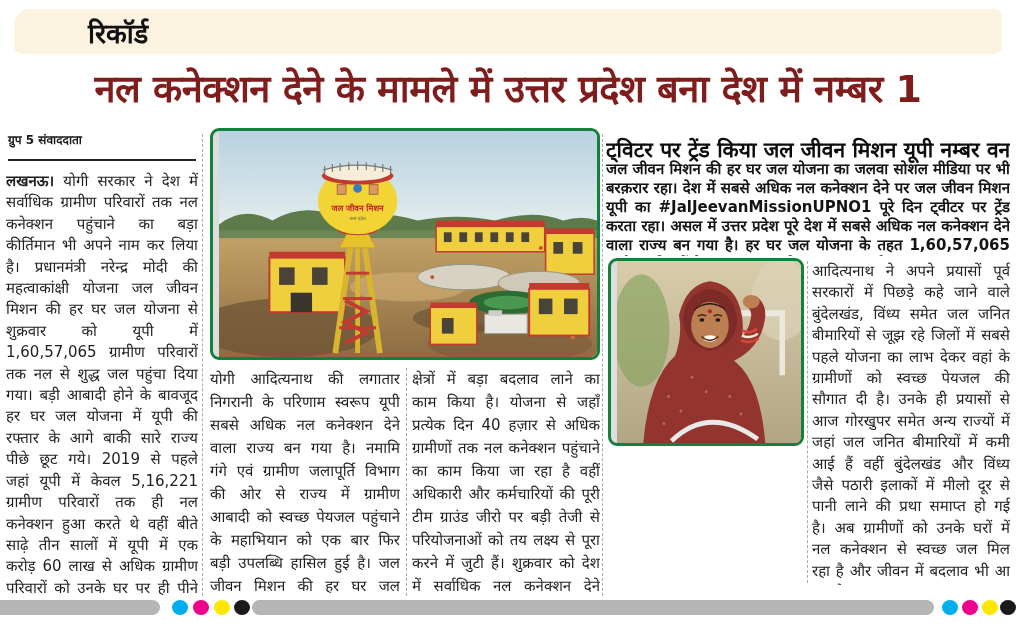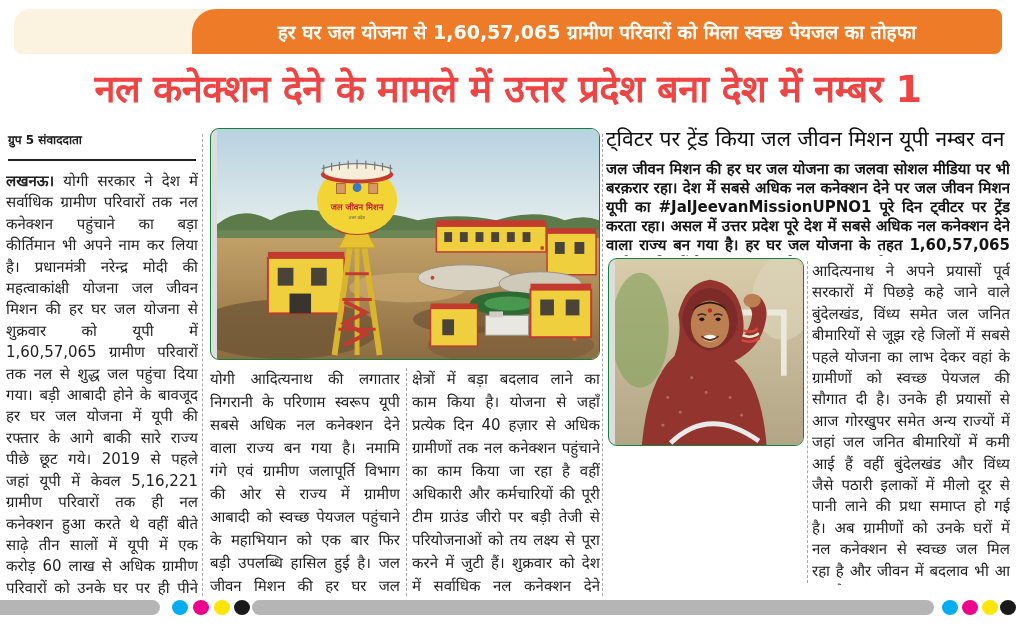--- a/index.html
+++ b/index.html
@@ -22,76 +22,74 @@
     position:absolute; left:192px; top:9px; width:810px; height:45px;
     background:#ee7b27; border-radius:24px 8px 8px 0;
     display:flex; align-items:center; justify-content:center;
   }
   .orange-banner span {
     color:#ffffff; font-size:19px; font-weight:bold; white-space:nowrap;
   }
   
   .headline {
     position:absolute; left:0; top:58px; width:1016px; height:62px;
-    font-size:38px; font-weight:bold; color:#ef4444; text-align:center;
+    font-size:38px; font-weight:bold; color:#7f1d1d; text-align:center;
     white-space:nowrap; letter-spacing:-0.5px; line-height:62px; overflow:hidden;
   }
   
   .byline { position:absolute; left:8px; top:131px; font-size:12px; font-weight:bold; }
   .byline-rule { position:absolute; left:8px; top:159px; width:188px; border-top:2px solid #222; }
   
   .body-text {
     position:absolute; font-size:15px; text-align:justify; color:#1e1e1e;
     overflow:hidden; word-spacing:1px;
   }
   .col1 { left:6px;   top:171px; width:192px; height:430px; line-height:21.4px; }
   .col2 { left:210px; top:368px; width:190px; height:232px; line-height:23px; }
   .col3 { left:412px; top:368px; width:188px; height:232px; line-height:23px; }
   .col4 { left:607px; top:452px; width:196px; height:134px; line-height:21.8px; }
   .col5 { left:812px; top:261px; width:198px; height:324px; line-height:21.4px; }
   .dateline { font-weight:bold; }
   
   .subheadline {
-    position:absolute; left:606px; top:124px; width:404px; height:30px;
-    font-size:21px; font-weight:normal; color:#0d0d0d; white-space:nowrap; overflow:hidden;
+    position:absolute; left:606px; top:135px; width:404px; height:30px;
+    font-size:21px; font-weight:bold; color:#0d0d0d; white-space:nowrap; overflow:hidden;
   }
   .lead {
     position:absolute; left:606px; top:160px; width:404px; height:96px;
     font-size:15px; font-weight:bold; text-align:justify; line-height:19px;
     color:#141414; overflow:hidden;
   }
   
   .vrule { position:absolute; width:0; border-left:1px dashed #a9a9a9; }
   .vr1 { left:202px; top:134px; height:462px; }
   .vr2 { left:406px; top:368px; height:228px; }
   .vr3 { left:602px; top:134px; height:462px; }
   .vr4 { left:807px; top:261px; height:322px; }
   
   .photo {
-    position:absolute; border:1px solid #15803d; border-radius:9px;
+    position:absolute; border:3px solid #15803d; border-radius:9px;
     overflow:hidden; background:#ddd;padding-left:6px;
   }
   .photo-plant { left:210px; top:128px; width:390px; height:232px; }
   .photo-woman { left:608px; top:258px; width:196px; height:188px; }
   .photo svg { display:block; width:100%; height:100%; }
   
   .regbar { position:absolute; top:600px; height:15px; background:#b5b5b5; }
   .regbar-left  { left:0;   width:160px; border-radius:0 8px 8px 0; }
   .regbar-right { left:252px; width:682px; border-radius:8px; }
   .reg-dot { position:absolute; top:600px; width:16px; height:15px; border-radius:50%; }
 </style>
 </head>
 <body>
 
 <div id="page">
 
   <div class="cream-strip"></div>
-  <div class="orange-banner">
-    <span>हर घर जल योजना से 1,60,57,065 ग्रामीण परिवारों को मिला स्वच्छ पेयजल का तोहफा</span>
-  </div>
+  <div class="record-label">रिकॉर्ड</div>
 
   <div class="headline">नल कनेक्शन देने के मामले में उत्तर प्रदेश बना देश में नम्बर 1</div>
 
   <div class="byline">ग्रुप 5 संवाददाता</div>
   <div class="byline-rule"></div>
 
   <div class="vrule vr1"></div>
   <div class="vrule vr2"></div>
   <div class="vrule vr3"></div>
   <div class="vrule vr4"></div>

